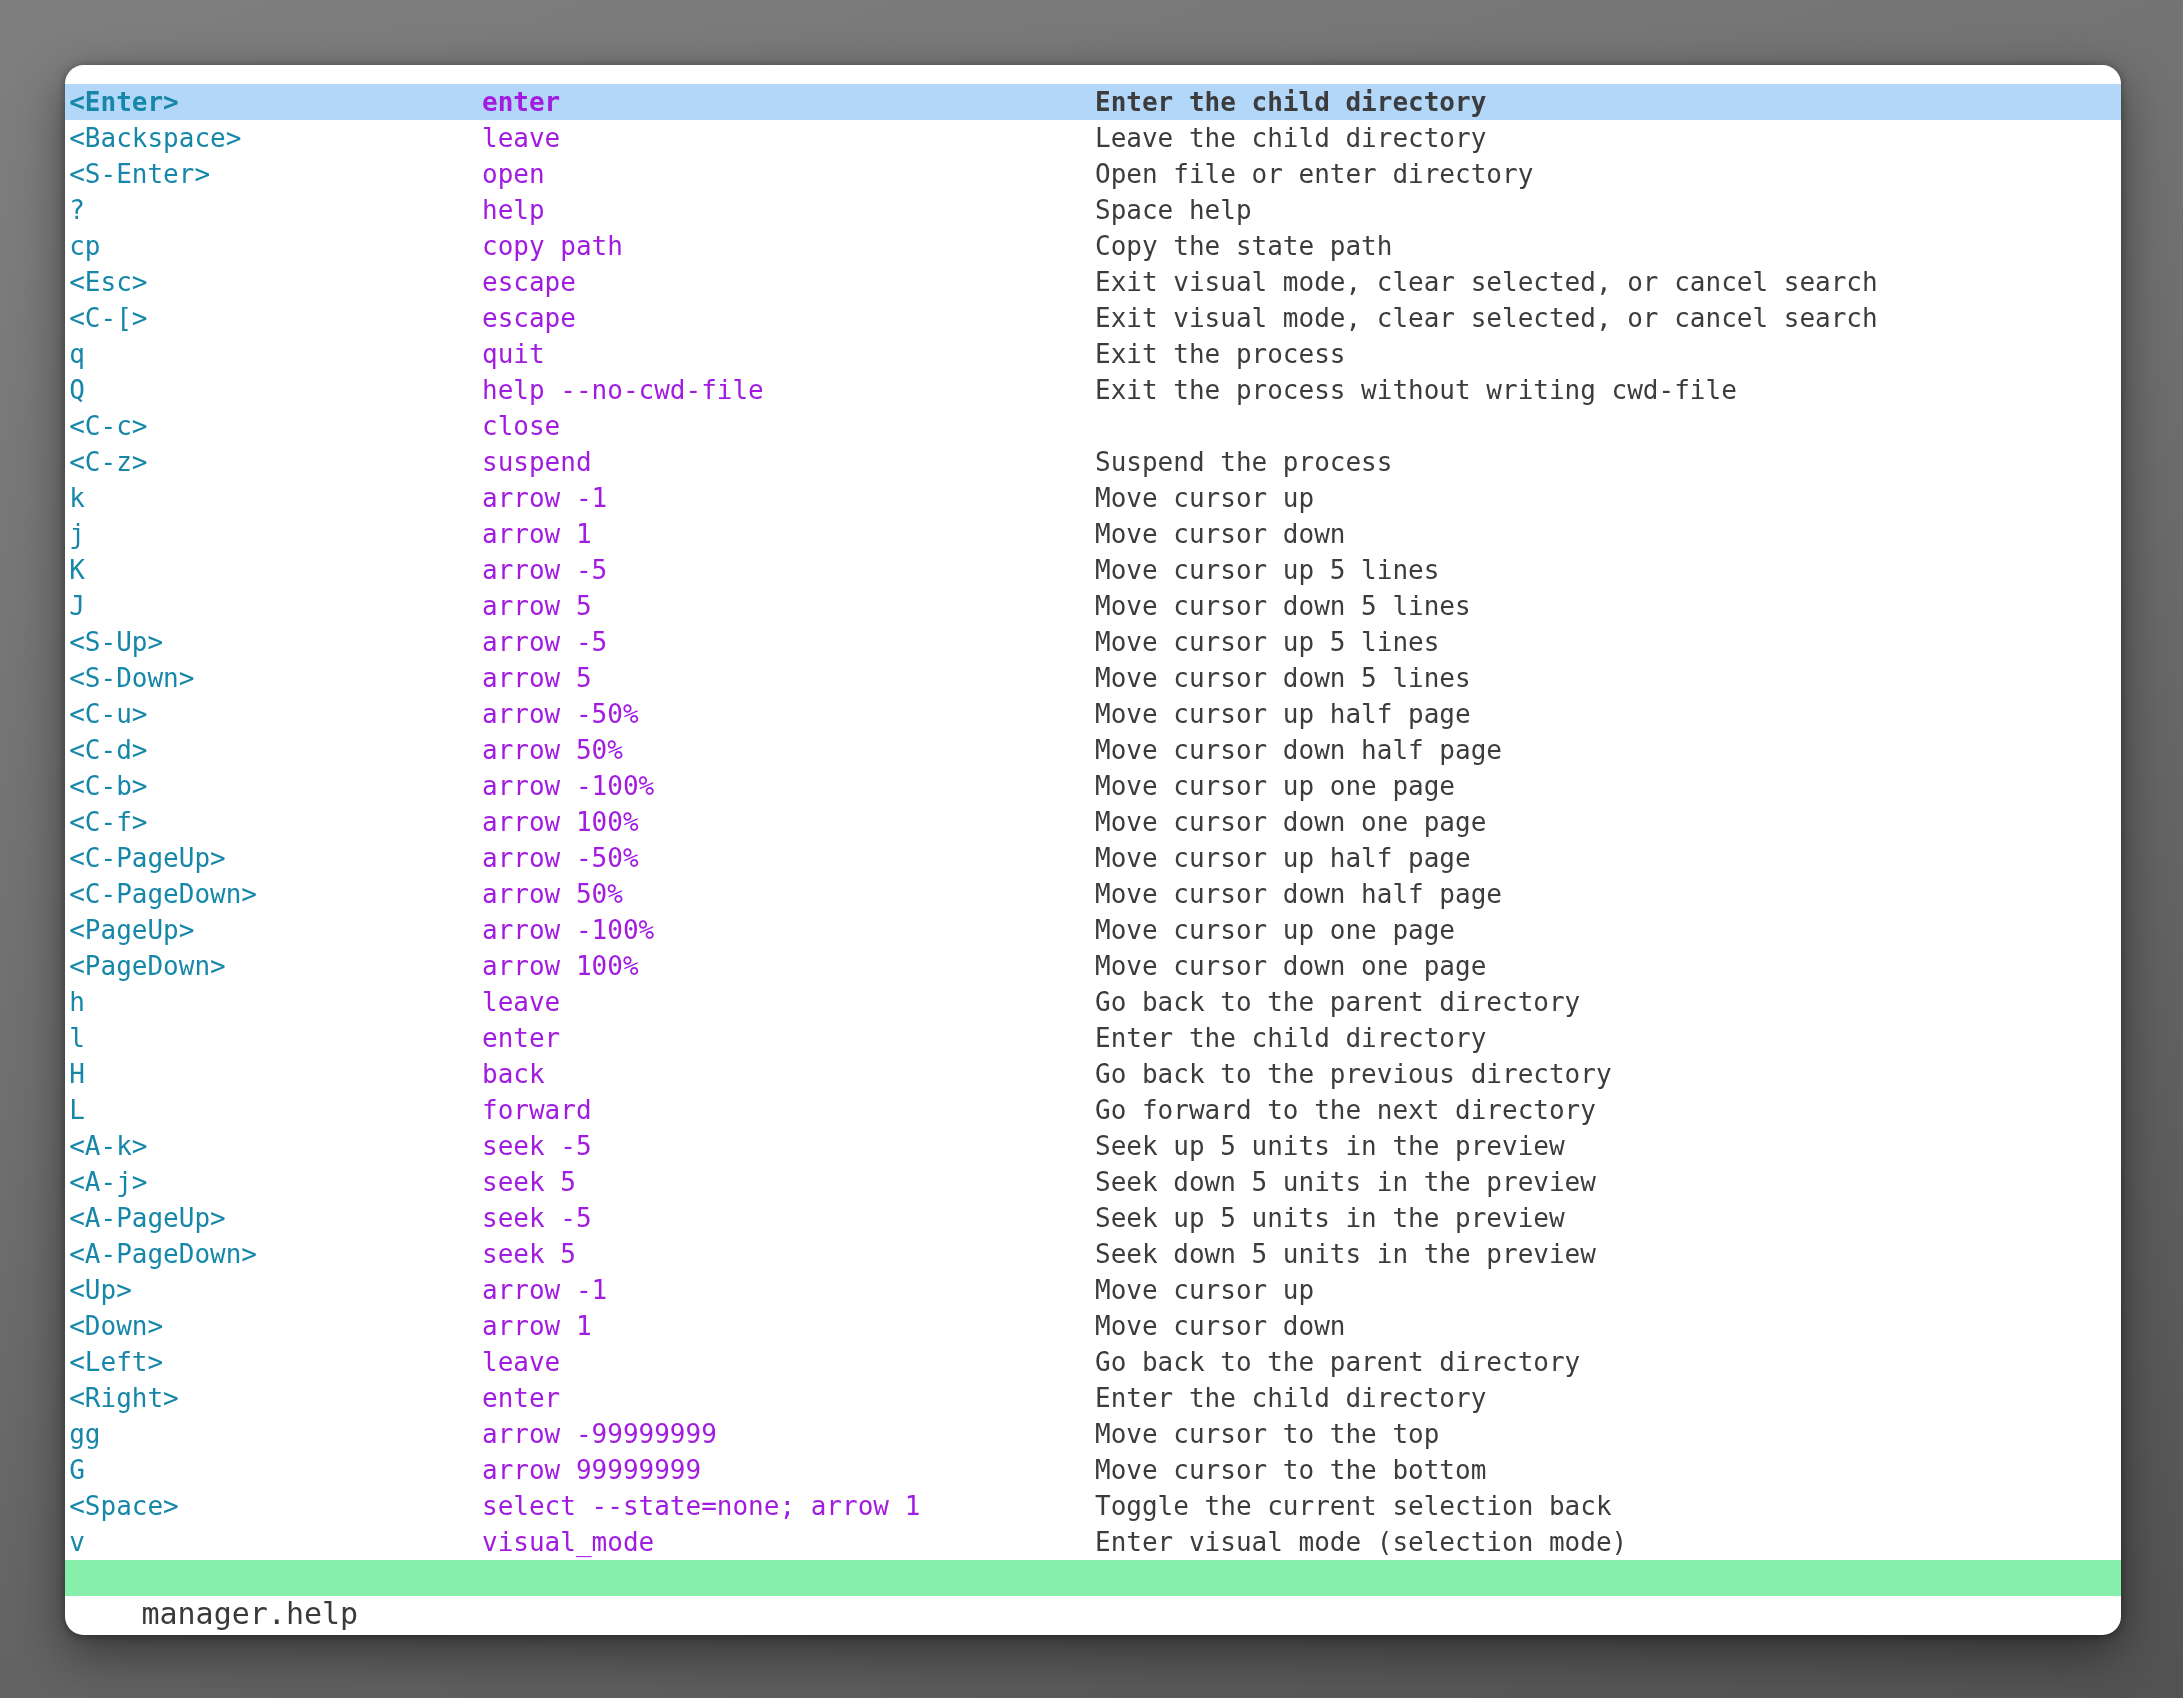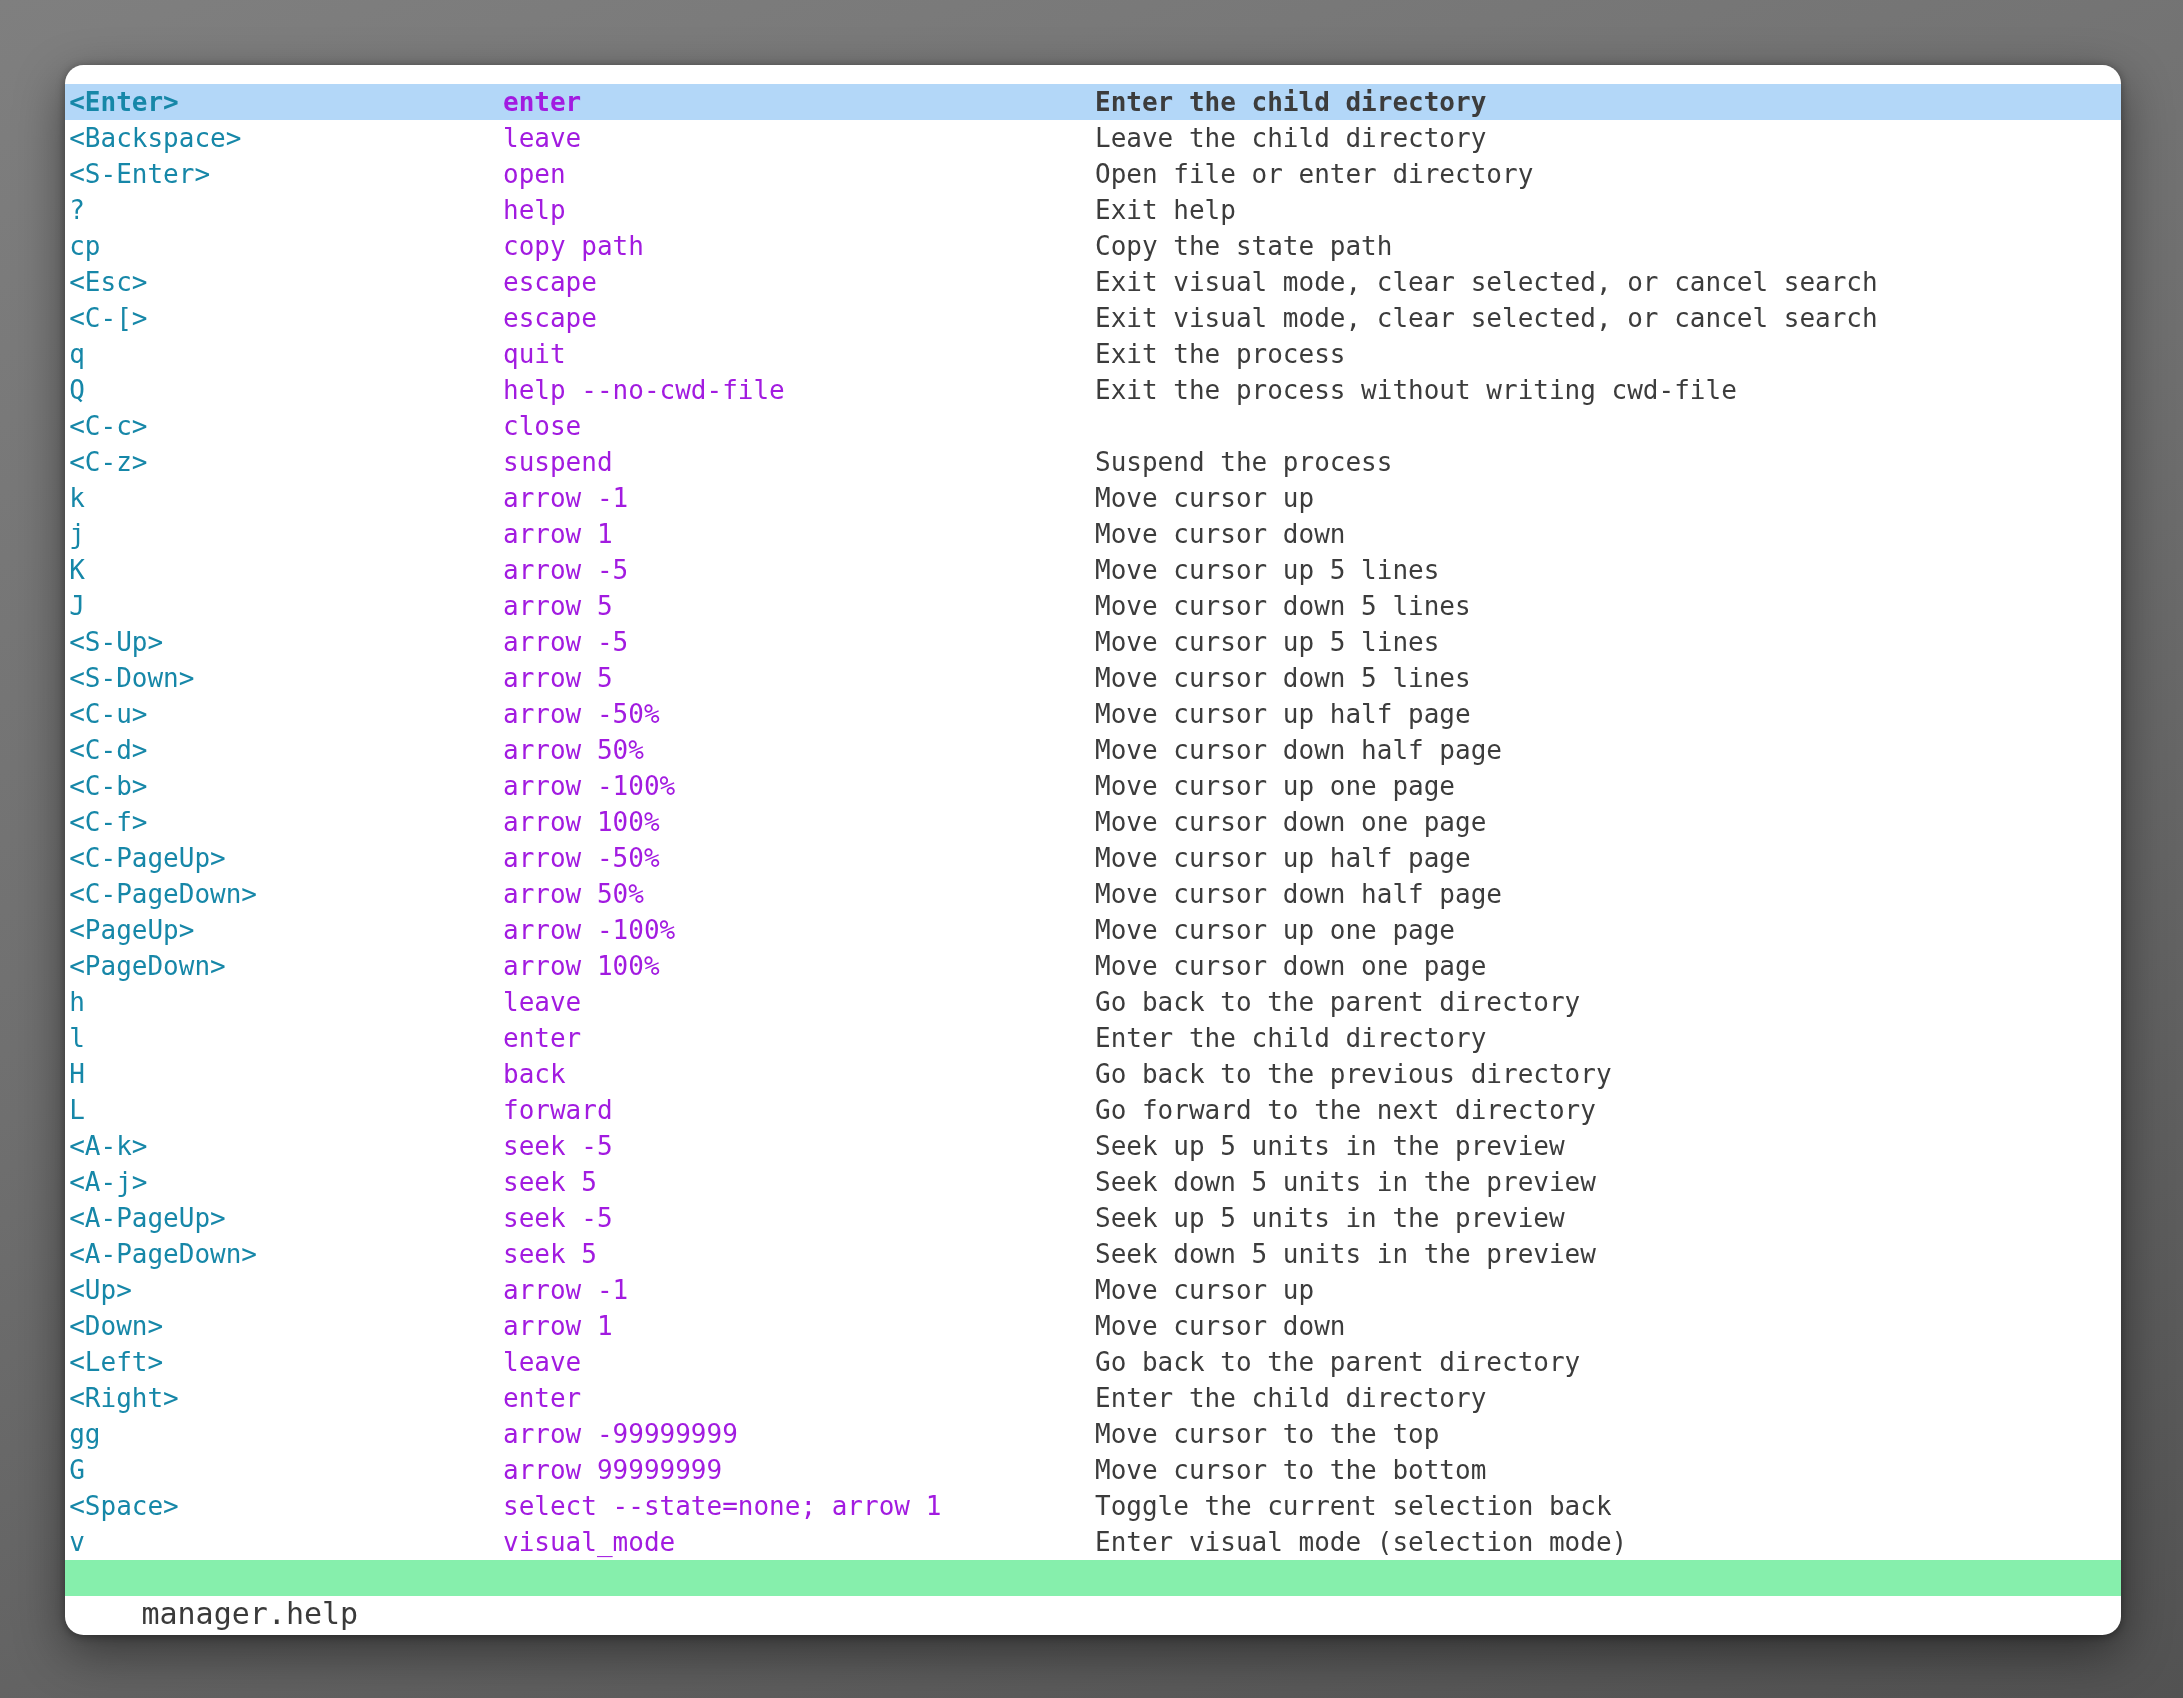--- a/index.html
+++ b/index.html
@@ -24,21 +24,21 @@
   .row {
     position: relative;
     height: 36px;
     font-size: 26px;
     line-height: 36px;
     white-space: pre;
   }
   .row.selected { background: #b3d7f8; font-weight: bold; }
   .cell { position: absolute; top: 0; }
   .key  { left: 4.2px;    color: #1687a8; }
-  .cmd  { left: 438px;  color: #a21be0; }
+  .cmd  { left: 417px;  color: #a21be0; }
   .desc { left: 1030px; color: #3c3c3c; }
   .statusbar {
     width: 100%;
     height: 36px;
     background: #86efac;
     font-size: 30px;
     line-height: 36px;
     color: #3a3a3a;
     padding-left: 4.2px;
     box-sizing: border-box;
@@ -64,21 +64,21 @@
 
   <div class="row">
     <span class="cell key">&lt;S-Enter&gt;</span>
     <span class="cell cmd">open</span>
     <span class="cell desc">Open file or enter directory</span>
   </div>
 
   <div class="row">
     <span class="cell key">?</span>
     <span class="cell cmd">help</span>
-    <span class="cell desc">Exit help</span>
+    <span class="cell desc">Space help</span>
   </div>
 
   <div class="row">
     <span class="cell key">cp</span>
     <span class="cell cmd">copy path</span>
     <span class="cell desc">Copy the state path</span>
   </div>
 
   <div class="row">
     <span class="cell key">&lt;Esc&gt;</span>

